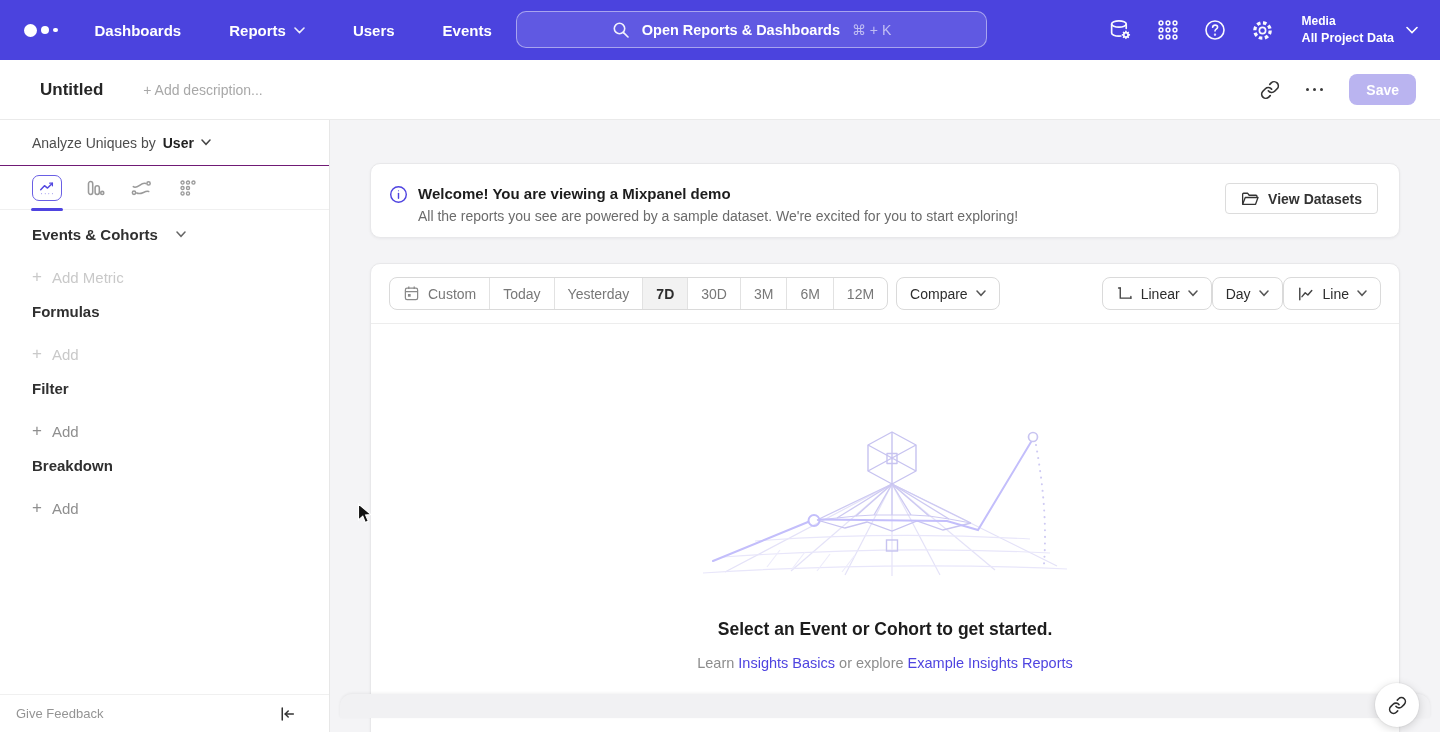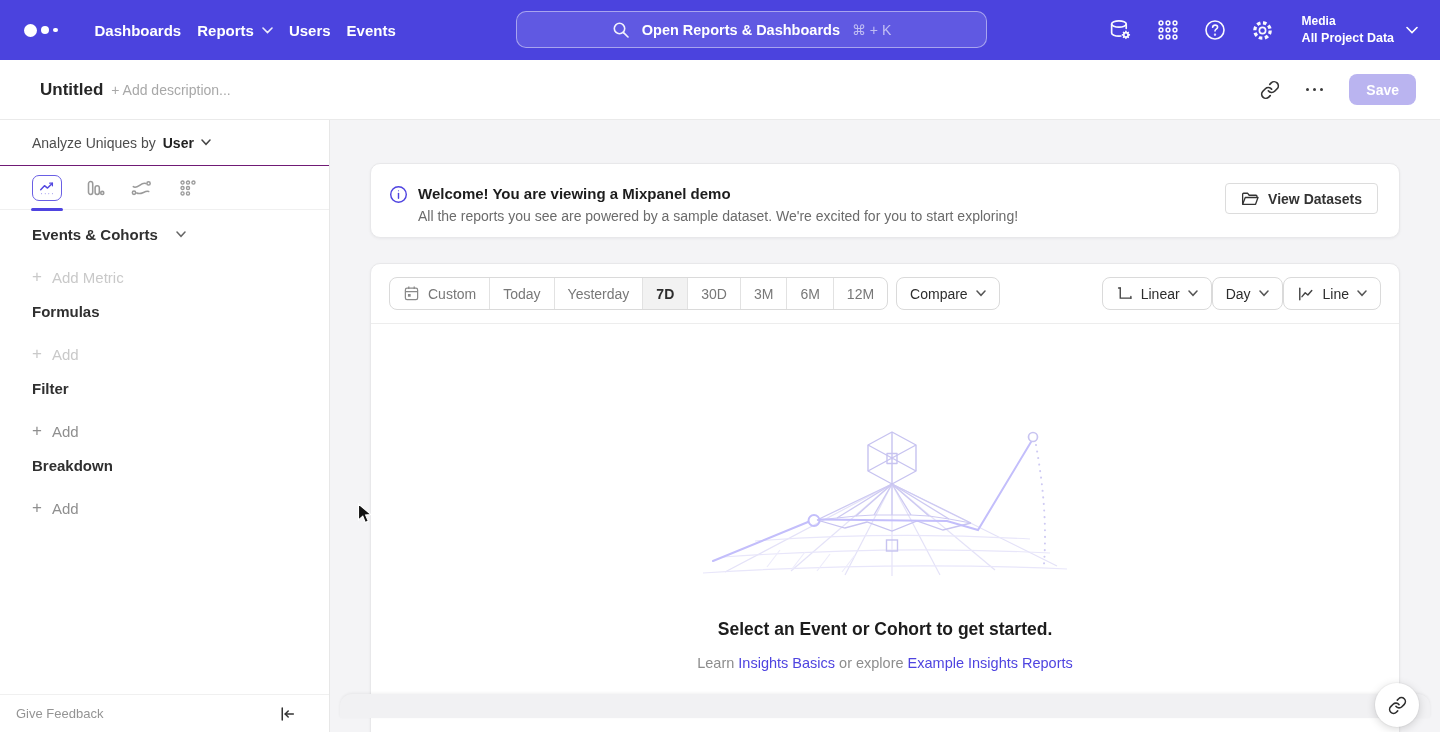--- a/index.html
+++ b/index.html
@@ -4,36 +4,36 @@
 <style>
   * { margin:0; padding:0; box-sizing:border-box; }
   html,body { width:1440px; height:732px; overflow:hidden; font-family:"Liberation Sans","DejaVu Sans",sans-serif; background:#f4f4f6; }
 
   
   .topnav { position:absolute; top:0; left:0; right:0; height:60px; background:#4b43de; display:flex; align-items:center; z-index:5; }
   .logo { display:flex; align-items:center; gap:4px; margin-left:24px; }
   .logo .d1 { width:13px; height:13px; border-radius:50%; background:#fff; }
   .logo .d2 { width:8px; height:8px; border-radius:50%; background:#fff; }
   .logo .d3 { width:4.5px; height:4.5px; border-radius:50%; background:#fff; }
-  .nav-links { display:flex; align-items:flex-end; gap:16px; margin-left:37px; }
+  .nav-links { display:flex; align-items:flex-end; gap:48px; margin-left:37px; }
   .nav-link { color:#fff; font-size:15px; font-weight:600; display:flex; align-items:center; gap:8px; cursor:pointer; }
   .nav-link svg { opacity:.9; }
   .searchbar { position:absolute; left:516px; top:11px; width:471px; height:37px; background:rgba(255,255,255,.12); border:1px solid rgba(255,255,255,.45); border-radius:10px; display:flex; align-items:center; justify-content:center; gap:12px; color:#fff; cursor:text; }
   .searchbar .ph { font-size:14.5px; font-weight:600; }
   .searchbar .kbd { font-size:14px; font-weight:400; color:rgba(255,255,255,.6); }
   .nav-right { position:absolute; right:22px; top:0; height:60px; display:flex; align-items:center; gap:23px; }
   .nav-icon { color:#fff; display:flex; align-items:center; cursor:pointer; opacity:.97; }
   .project { display:flex; align-items:center; gap:12px; color:#fff; cursor:pointer; margin-left:4px; }
   .project .pname { font-size:12px; font-weight:700; line-height:1.3; }
   .project .pscope { font-size:12.5px; font-weight:600; line-height:1.3; }
 
   
   .rheader { position:absolute; top:60px; left:0; right:0; height:60px; background:#fff; border-bottom:1px solid #eaeaea; display:flex; align-items:center; padding:12px 24px; z-index:4; }
   .rtitle { margin-left:16px; font-size:17px; font-weight:600; color:#262626; cursor:text; }
-  .rdesc { margin-left:8px; font-size:14px; color:#a8a8a8; cursor:text; }
+  .rdesc { margin-left:40px; font-size:14px; color:#a8a8a8; cursor:text; }
   .rh-right { margin-left:auto; display:flex; align-items:center; gap:24px; }
   .icon-btn { color:#333; display:flex; align-items:center; cursor:pointer; }
   .dots { display:flex; gap:3.5px; align-items:center; cursor:pointer; padding:4px 2px; }
   .dots i { width:3.5px; height:3.5px; background:#3b3b3b; border-radius:50%; }
   .save-btn { background:#bab4f0; color:#fff; border:none; border-radius:8px; height:31px; padding:0 17px; font-size:14px; font-weight:600; font-family:inherit; cursor:default; }
 
   
   .sidebar { position:absolute; top:120px; left:0; bottom:0; width:330px; background:#fff; border-right:1px solid #e7e7e7; z-index:3; }
   .analyze-row { height:46px; display:flex; align-items:center; padding:0 32px; border-bottom:1px solid #701a75; font-size:14px; color:#4d4d4d; gap:7px; }
   .analyze-sel { display:flex; align-items:center; gap:7px; color:#222; font-weight:600; cursor:pointer; }

